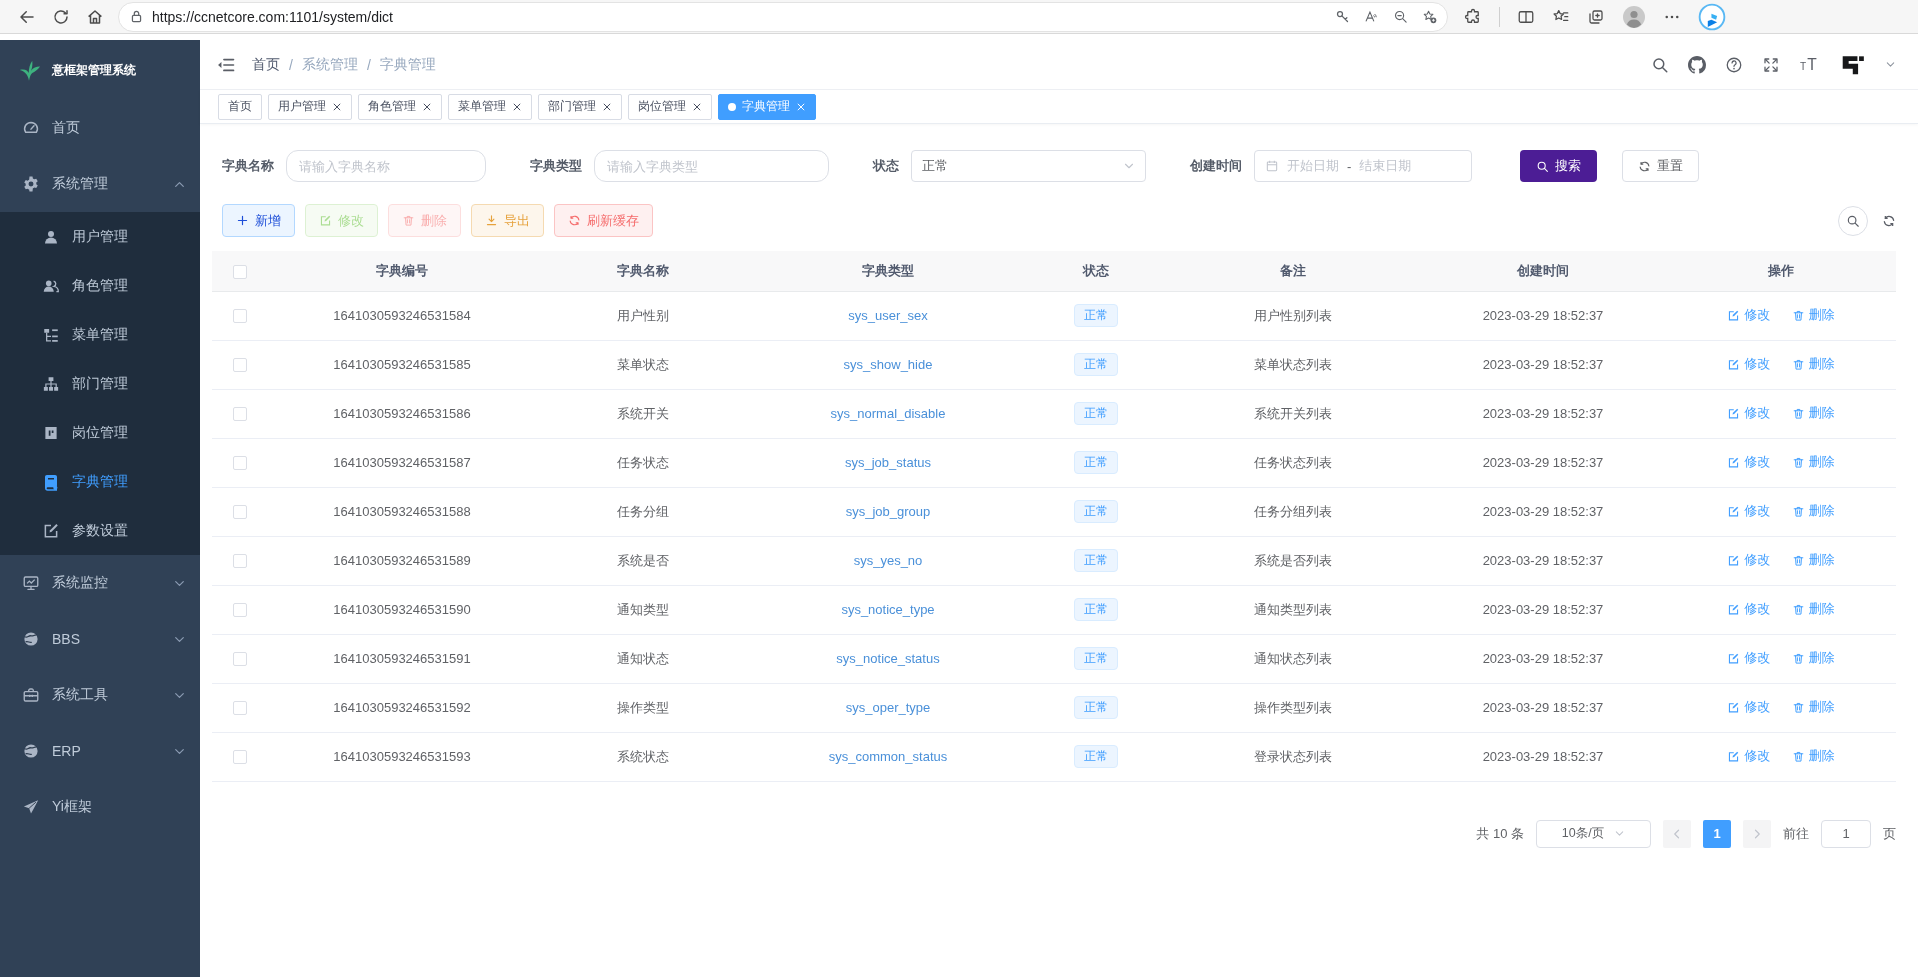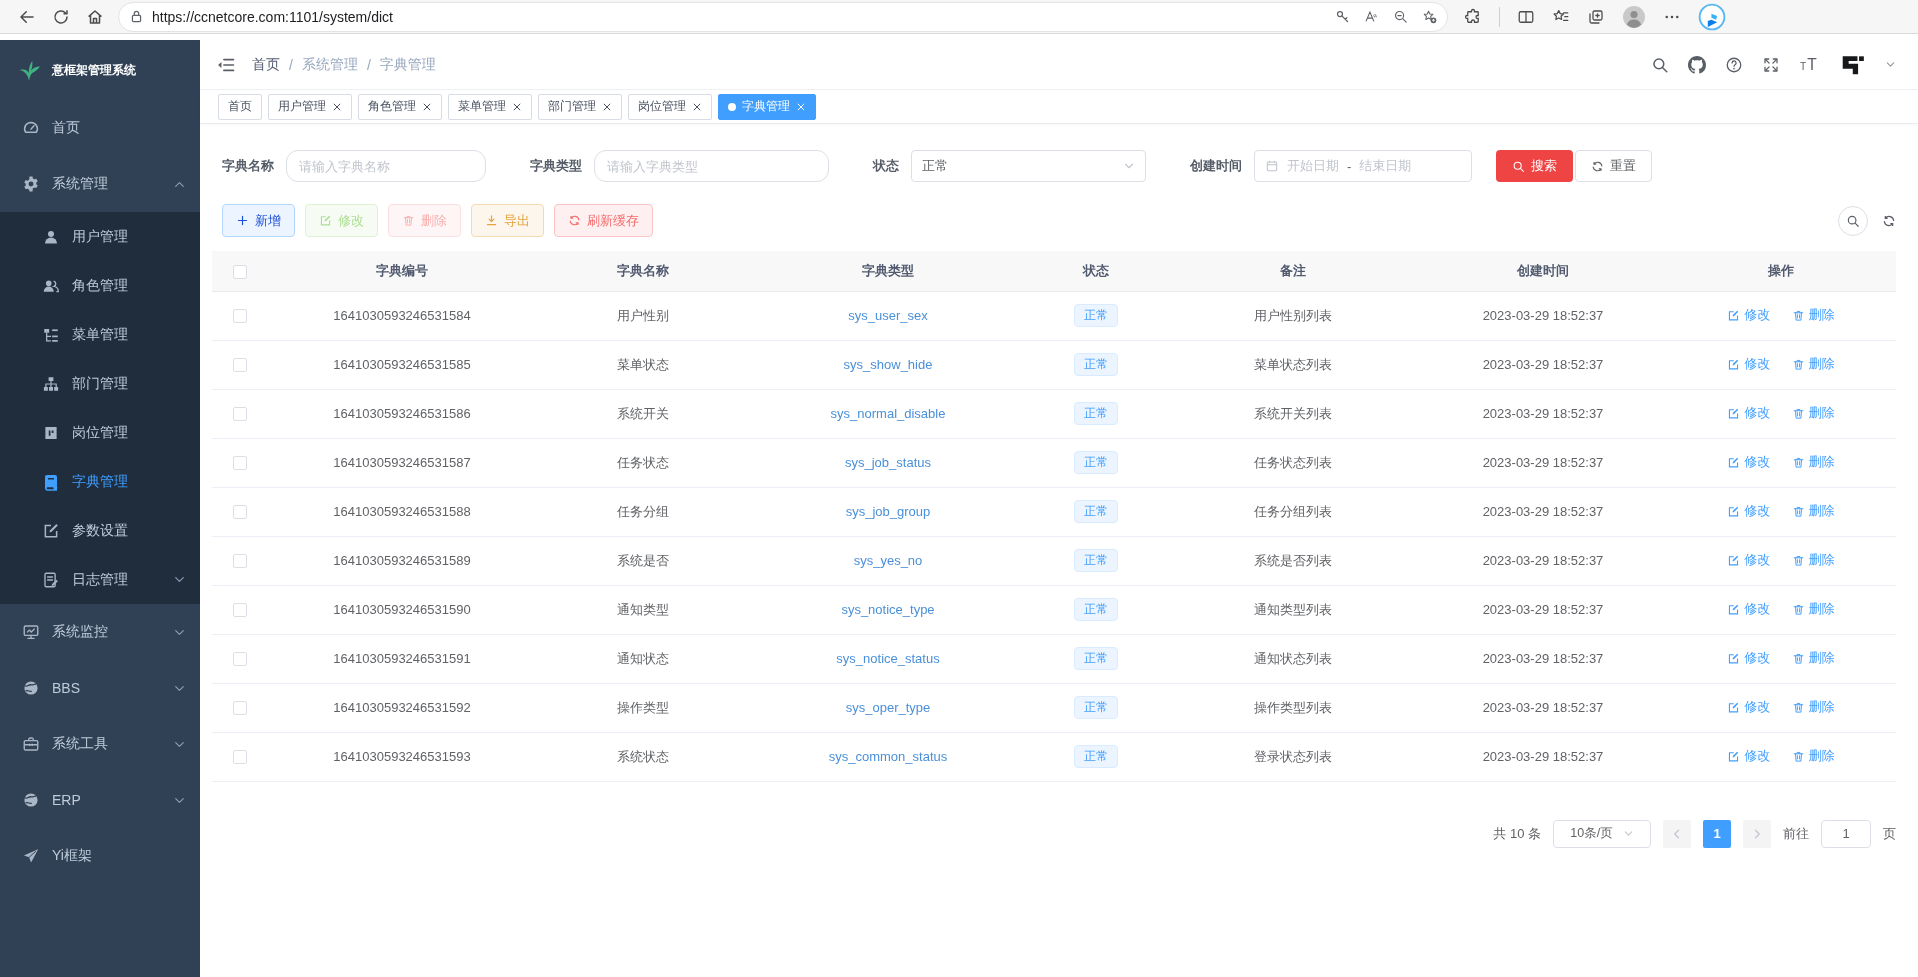--- a/index.html
+++ b/index.html
@@ -72,22 +72,22 @@
          display:flex; align-items:center; justify-content:space-between; padding:0 10px; cursor:pointer; }
   .sel .ic { width:12px; height:12px; color:#c0c4cc; }
   .daterange { width:218px; height:32px; border:1px solid #dcdfe6; border-radius:4px; background:#fff;
                display:flex; align-items:center; gap:8px; padding:0 10px; cursor:pointer; }
   .daterange .ic { width:14px; height:14px; color:#c0c4cc; }
   .ph { color:#c0c4cc; }
   .range-sep { color:#606266; }
   .btn { height:32px; border-radius:4px; border:1px solid transparent; font-size:13px; display:flex;
          align-items:center; gap:6px; padding:0 15px; cursor:pointer; font-family:inherit; }
   .btn .ic { width:13px; height:13px; }
-  .btn-search { background:#ef4444; color:#fff; margin-left:24px; }
-  .btn-reset { background:#fff; color:#606266; border-color:#dcdfe6; margin-left:2px; }
+  .btn-search { background:#4c1d95; color:#fff; margin-left:48px; }
+  .btn-reset { background:#fff; color:#606266; border-color:#dcdfe6; margin-left:25px; }
 
   
   .toolbar { display:flex; align-items:center; gap:10px; padding:22px 22px 10px 22px; }
   .tbtn { height:33px; padding:0 13px; border-radius:4px; font-size:13px; display:flex; align-items:center;
           gap:6px; border:1px solid; cursor:pointer; font-family:inherit; }
   .tbtn .ic { width:13px; height:13px; }
   .tbtn-add    { color:#1d4ed8; background:#ecf5ff; border-color:#b3d8ff; }
   .tbtn-edit   { color:#67c23a; background:#f0f9eb; border-color:#c2e7b0; opacity:.55; }
   .tbtn-del    { color:#f56c6c; background:#fef0f0; border-color:#fbc4c4; opacity:.55; }
   .tbtn-export { color:#e6a23c; background:#fdf6ec; border-color:#f5dab1; }
@@ -109,21 +109,21 @@
         background:#fff; vertical-align:middle; cursor:pointer; }
   .link { color:#4a90d9; cursor:pointer; text-decoration:none; }
   .badge { display:inline-block; padding:3px 9px; font-size:12px; line-height:1.3; color:#409eff;
            background:#ecf5ff; border:1px solid #d9ecff; border-radius:4px; }
   .op { color:#409eff; cursor:pointer; display:inline-flex; align-items:center; gap:4px; margin:0 9px; text-decoration:none; }
   .op .ic { width:13px; height:13px; }
 
   
   .pagination { display:flex; align-items:center; justify-content:flex-end; gap:12px; padding:38px 22px 0 0;
                 font-size:13px; color:#606266; }
-  .psel { width:98px; height:28px; border:1px solid #dcdfe6; border-radius:4px; display:flex; align-items:center;
+  .psel { width:115px; height:28px; border:1px solid #dcdfe6; border-radius:4px; display:flex; align-items:center;
           justify-content:center; gap:10px; cursor:pointer; font-size:12.5px; }
   .psel .ic { width:11px; height:11px; color:#c0c4cc; }
   .pbtn { width:28px; height:28px; border-radius:2px; background:#f4f4f5; color:#c0c4cc; border:none;
           display:flex; align-items:center; justify-content:center; cursor:pointer; }
   .pbtn .ic { width:12px; height:12px; }
   .pcur { width:28px; height:28px; border-radius:2px; background:#409eff; color:#fff; display:flex;
           align-items:center; justify-content:center; font-weight:bold; cursor:pointer; }
   .goto-inp { width:50px; height:28px; border:1px solid #dcdfe6; border-radius:4px; text-align:center;
               font-size:13px; color:#606266; outline:none; font-family:inherit; }
 </style>
@@ -489,33 +489,20 @@
   <div class="menu-item sub">
     <span class="mi-icon">
             <svg class="ic">
               <use href="#i-param-edit"></use>
             </svg>
           </span>
     <span class="mi-label">参数设置</span>
 
   </div>
 
-  <div class="menu-item sub">
-    <span class="mi-icon">
-            <svg class="ic">
-              <use href="#i-log-file"></use>
-            </svg>
-          </span>
-    <span class="mi-label">日志管理</span>
-    <span class="mi-caret">
-            <svg class="ic">
-              <use href="#i-chevron-down"></use>
-            </svg>
-          </span>
-  </div>
 
   <div class="menu-item top">
     <span class="mi-icon">
             <svg class="ic">
               <use href="#i-monitor"></use>
             </svg>
           </span>
     <span class="mi-label">系统监控</span>
     <span class="mi-caret">
             <svg class="ic">

